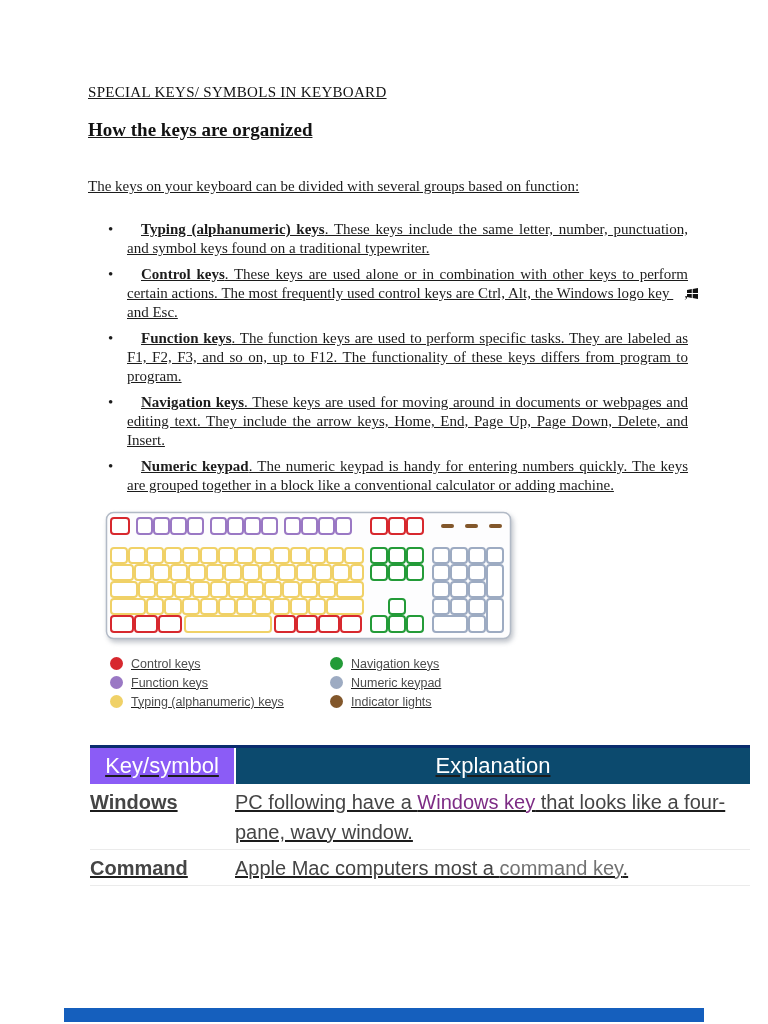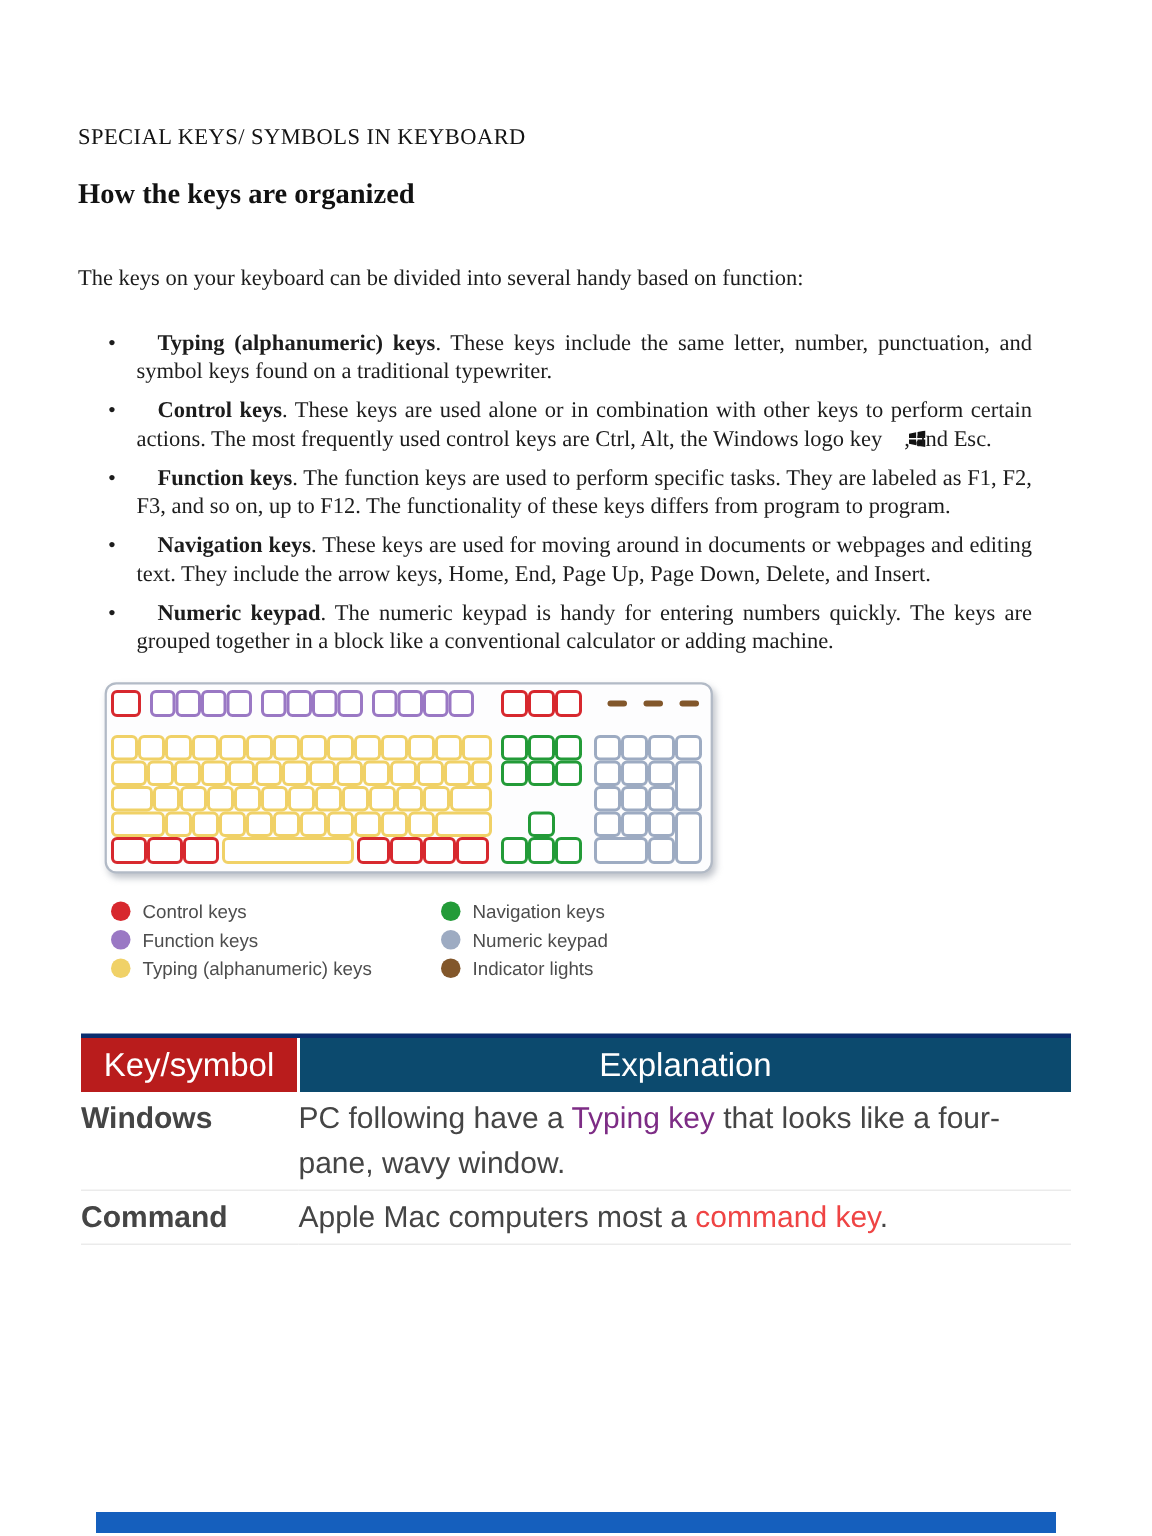--- a/index.html
+++ b/index.html
@@ -1,19 +1,19 @@
 <!DOCTYPE html>
 <html><head>
 <meta charset="utf-8">
 <style>
   html,body{margin:0;padding:0;background:#ffffff;}
   .page{
     position:relative; width:768px; height:1024px; background:#ffffff;
-    box-sizing:border-box; padding:84px 80px 0 52px; overflow:hidden;
-    font-family:"Liberation Serif", serif; color:#1c1c1c;
+    box-sizing:border-box; padding:84px 80px 0 88px; overflow:hidden;
+    font-family:"Liberation Serif", serif; color:#1c1c1c;text-decoration:underline;
   }
   .doc-title{font-size:15px; letter-spacing:.3px; color:#121212;}
   .doc-heading{font-size:19px; font-weight:bold; margin:18px 0 0 0; color:#121212;}
   .intro{margin:36px 0 0 0; font-size:15px; line-height:19px;}
   ul.bullets{list-style:none; margin:24px 0 0 0; padding:0;}
   ul.bullets li{
     position:relative; padding-left:39px; text-indent:14px; text-align:justify;
     font-size:15px; line-height:19px; margin-bottom:7px;
   }
   ul.bullets li::before{content:"\2022"; position:absolute; left:20px; top:0; text-indent:0;}
@@ -54,21 +54,21 @@
 </style>
 </head>
 <body>
 
 <div class="page">
 
   <div class="doc-title">SPECIAL KEYS/ SYMBOLS IN KEYBOARD</div>
 
   <h2 class="doc-heading">How the keys are organized</h2>
 
-  <p class="intro">The keys on your keyboard can be divided into several handy based on function:</p>
+  <p class="intro">The keys on your keyboard can be divided with several groups based on function:</p>
 
   <ul class="bullets">
     <li>
       <span class="lead">Typing (alphanumeric) keys</span><span>. These keys include the same letter, number, punctuation, and symbol keys found on a traditional typewriter.</span>
     </li>
     <li>
       <span class="lead">Control keys</span><span>. These keys are used alone or in combination with other keys to perform certain actions. The most frequently used control keys are Ctrl, Alt, the Windows logo key </span><span class="winlogo"><svg width="11" height="11" viewBox="0 0 12 12">
             <path d="M0,2.3 L5.2,1.2 C5.2,1.2 5.2,3.2 5.2,5.5 L0,5.5 Z M6.2,1 L12,0 L12,5.5 L6.2,5.5 Z M0,6.5 L5.2,6.5 L5.2,10.8 L0,9.7 Z M6.2,6.5 L12,6.5 L12,12 L6.2,11 Z" fill="#111"></path>
           </svg></span><span>, and Esc.</span>
     </li>
@@ -221,31 +221,31 @@
       <div class="legend-item">
         <span class="legend-dot" style="background: rgb(130, 87, 43);"></span>
         <span>Indicator lights</span>
       </div>
     </div>
   </div>
 
   <table class="ktable">
     <thead>
       <tr class="thead-row">
-        <th class="col-key th-blue" style="background: #b91c1c; border-top-color: rgb(10, 45, 110);">Key/symbol</th>
+        <th class="col-key th-blue" style="background: #8b5cf6; border-top-color: rgb(10, 45, 110);">Key/symbol</th>
         <th class="col-exp th-blue" style="background: #0c4a6e; border-top-color: rgb(10, 45, 110);">Explanation</th>
       </tr>
     </thead>
     <tbody>
       <tr>
         <td class="key">Windows</td>
-        <td class="exp"><span>PC following have a </span><span class="link" style="color: rgb(125, 44, 133);">Typing key</span><span> that looks like a four-pane, wavy window.</span></td>
+        <td class="exp"><span>PC following have a </span><span class="link" style="color: rgb(125, 44, 133);">Windows key</span><span> that looks like a four-pane, wavy window.</span></td>
       </tr>
       <tr>
         <td class="key">Command</td>
-        <td class="exp"><span>Apple Mac computers most a </span><span class="link" style="color: #ef4444;">command key</span><span>.</span></td>
+        <td class="exp"><span>Apple Mac computers most a </span><span class="link" style="color: #737373;">command key</span><span>.</span></td>
       </tr>
     </tbody>
   </table>
 
   <div class="next-bar" id="next-bar" style="background: rgb(21, 95, 189);"></div>
 
 </div>
 
 </body></html>

